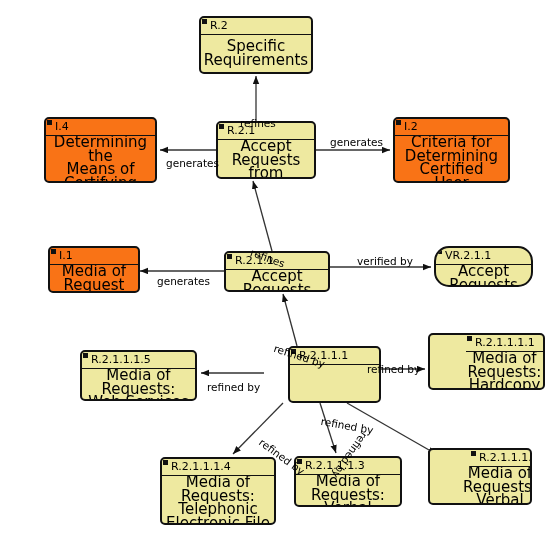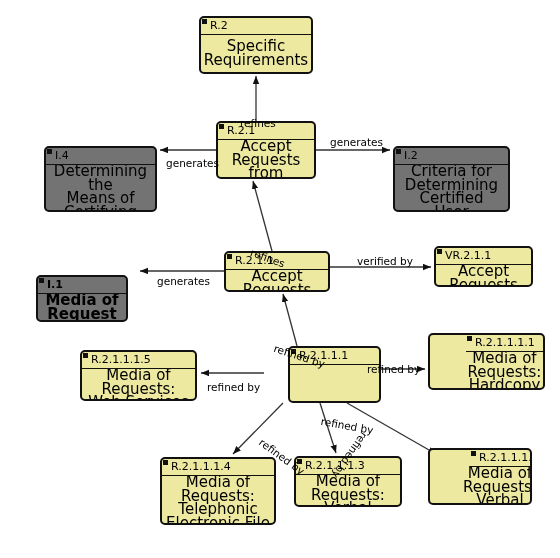--- a/index.html
+++ b/index.html
@@ -31,21 +31,21 @@
     position: absolute;
     box-sizing: border-box;
     border: 2px solid #111111;
     border-radius: 5px;
     background: #eee9a0;
     display: flex;
     flex-direction: column;
     overflow: hidden;
     box-shadow: 0 0 0 0 rgba(0,0,0,0);
   }
-  .node.orange { background: #737373; margin-top: 29px; }
+  .node.orange { background: #f97316; }
   .node .hdr {
     position: relative;
     box-sizing: border-box;
     height: 17px;
     line-height: 16px;
     border-bottom: 1px solid #111111;
     padding-left: 9px;
     font-size: 11px;
     color: #000000;
     white-space: nowrap;
@@ -138,33 +138,33 @@
         <div class="body">
           <span>Accept Requests<br>from Certified…</span>
         </div>
       </div>
       <div class="node orange" style="left: 393px; top: 117px; width: 117px; height: 66px;">
         <div class="hdr"><span class="marker"></span><span>I.2</span></div>
         <div class="body">
           <span>Criteria for<br>Determining Certified<br>User</span>
         </div>
       </div>
-      <div class="node orange" style="left: 36px; top: 246px; width: 92px; height: 47px; font-weight: bold;">
+      <div class="node orange" style="left: 48px; top: 246px; width: 92px; height: 47px;">
         <div class="hdr"><span class="marker"></span><span>I.1</span></div>
         <div class="body">
           <span>Media of<br>Request</span>
         </div>
       </div>
       <div class="node" style="left: 224px; top: 251px; width: 106px; height: 41px;">
         <div class="hdr"><span class="marker"></span><span>R.2.1.1</span></div>
         <div class="body">
           <span>Accept Requests</span>
         </div>
       </div>
-      <div class="node" style="left: 434px; top: 246px; width: 99px; height: 41px;">
+      <div class="node" style="left: 434px; top: 246px; width: 99px; height: 41px; border-radius: 15px;">
         <div class="hdr"><span class="marker"></span><span>VR.2.1.1</span></div>
         <div class="body">
           <span>Accept Requests</span>
         </div>
       </div>
       <div class="node" style="left: 80px; top: 350px; width: 117px; height: 51px;">
         <div class="hdr"><span class="marker"></span><span>R.2.1.1.1.5</span></div>
         <div class="body">
           <span>Media of Requests:<br>Web Services</span>
         </div>

